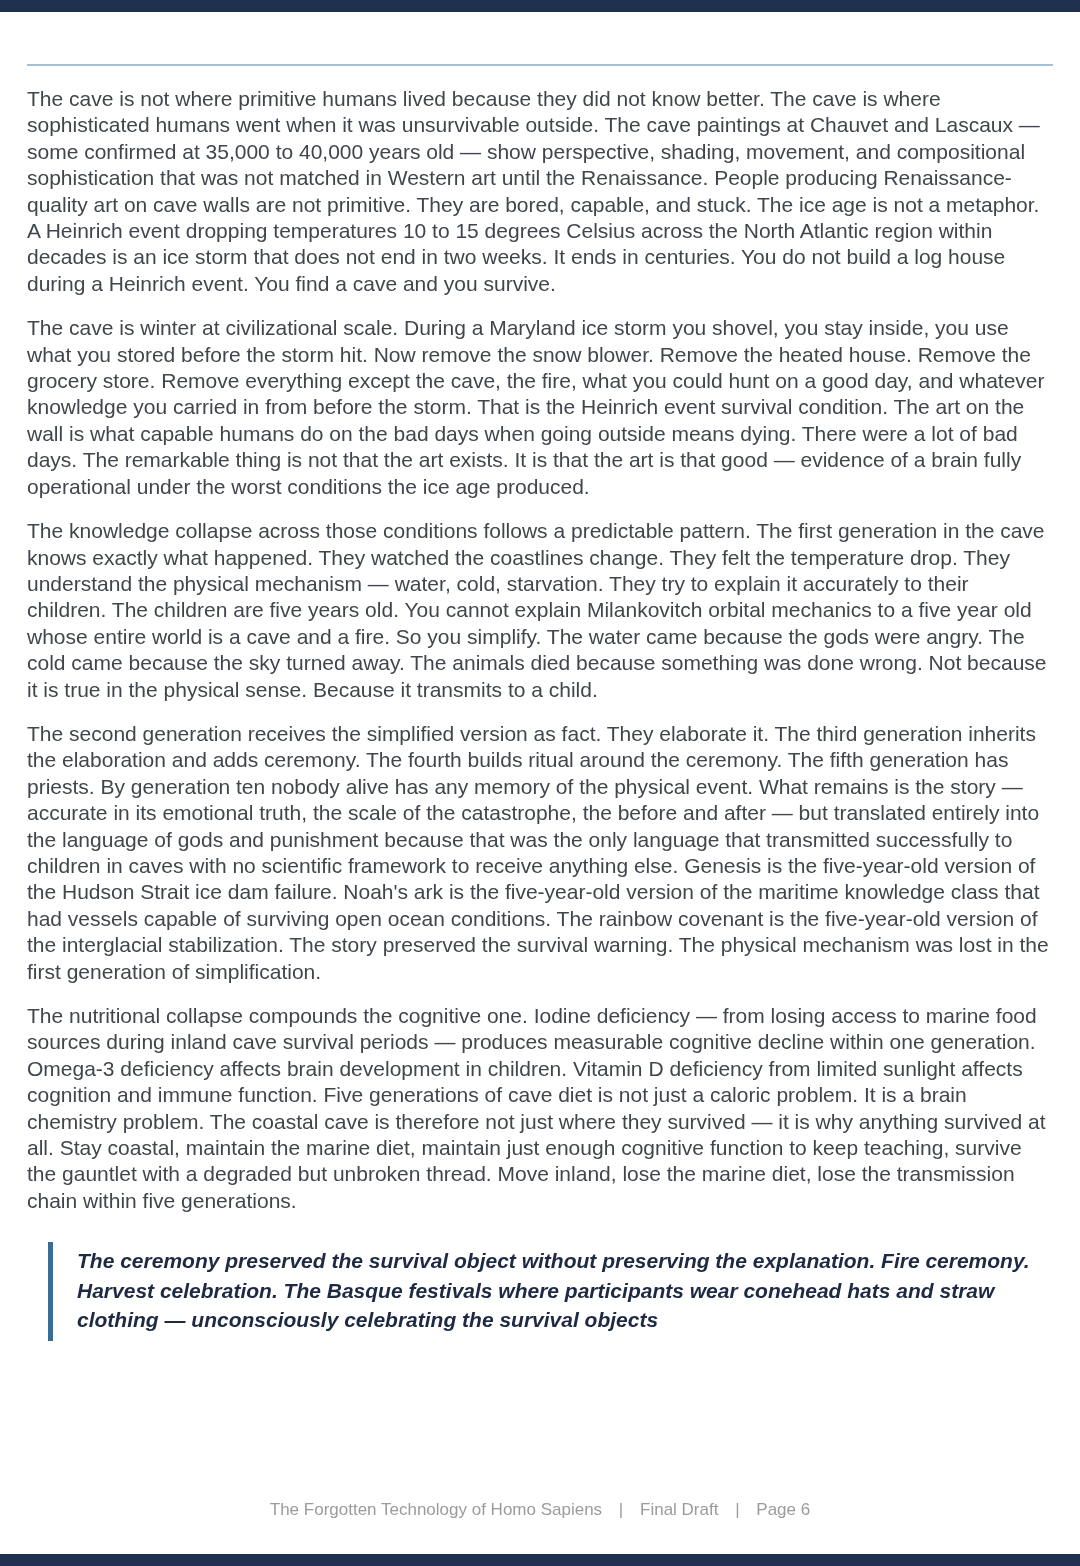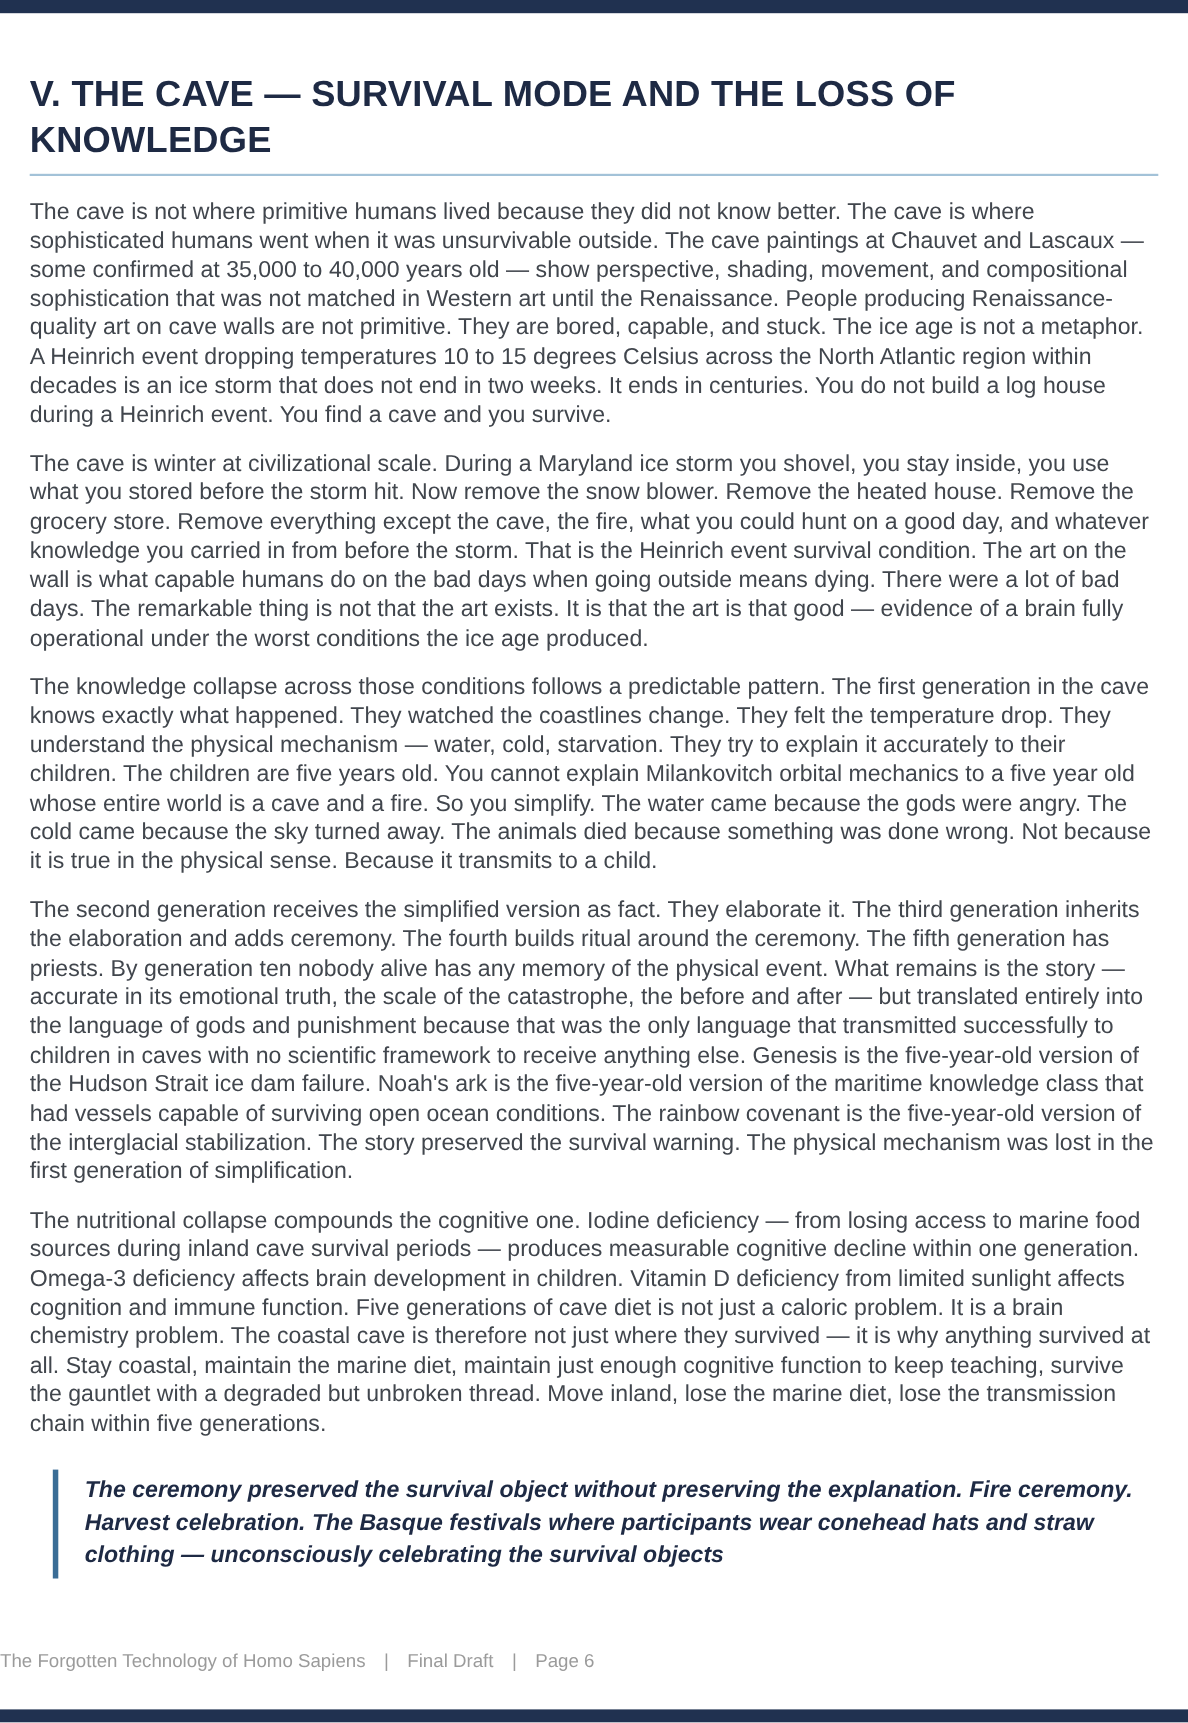--- a/index.html
+++ b/index.html
@@ -56,36 +56,35 @@
     font-weight: bold;
     font-style: italic;
     color: var(--heading-navy, #1e2a44);
   }
 
   .page-footer {
     position: absolute;
     left: 0;
     right: 0;
     bottom: 46px;
-    text-align: left;
+    text-align: center;
     font-size: 17px;
     color: var(--footer-gray, #9b9b9b);
   }
   .page-footer .sep {
     margin: 0 12px;
   }
 </style>
 </head>
 <body>
 
 <div class="edge-bar top"></div>
 
 <div class="page-inner">
 
-  <h1 class="doc-heading">V. THE CAVE — SURVIVAL MODE AND THE LOSS OF KNOWLEDGE</h1>
 
   <hr class="heading-rule">
 
   <p class="body-para">The cave is not where primitive humans lived because they did not know better. The cave is where sophisticated humans went when it was unsurvivable outside. The cave paintings at Chauvet and Lascaux — some confirmed at 35,000 to 40,000 years old — show perspective, shading, movement, and compositional sophistication that was not matched in Western art until the Renaissance. People producing Renaissance-quality art on cave walls are not primitive. They are bored, capable, and stuck. The ice age is not a metaphor. A Heinrich event dropping temperatures 10 to 15 degrees Celsius across the North Atlantic region within decades is an ice storm that does not end in two weeks. It ends in centuries. You do not build a log house during a Heinrich event. You find a cave and you survive.</p>
   <p class="body-para">The cave is winter at civilizational scale. During a Maryland ice storm you shovel, you stay inside, you use what you stored before the storm hit. Now remove the snow blower. Remove the heated house. Remove the grocery store. Remove everything except the cave, the fire, what you could hunt on a good day, and whatever knowledge you carried in from before the storm. That is the Heinrich event survival condition. The art on the wall is what capable humans do on the bad days when going outside means dying. There were a lot of bad days. The remarkable thing is not that the art exists. It is that the art is that good — evidence of a brain fully operational under the worst conditions the ice age produced.</p>
   <p class="body-para">The knowledge collapse across those conditions follows a predictable pattern. The first generation in the cave knows exactly what happened. They watched the coastlines change. They felt the temperature drop. They understand the physical mechanism — water, cold, starvation. They try to explain it accurately to their children. The children are five years old. You cannot explain Milankovitch orbital mechanics to a five year old whose entire world is a cave and a fire. So you simplify. The water came because the gods were angry. The cold came because the sky turned away. The animals died because something was done wrong. Not because it is true in the physical sense. Because it transmits to a child.</p>
   <p class="body-para">The second generation receives the simplified version as fact. They elaborate it. The third generation inherits the elaboration and adds ceremony. The fourth builds ritual around the ceremony. The fifth generation has priests. By generation ten nobody alive has any memory of the physical event. What remains is the story — accurate in its emotional truth, the scale of the catastrophe, the before and after — but translated entirely into the language of gods and punishment because that was the only language that transmitted successfully to children in caves with no scientific framework to receive anything else. Genesis is the five-year-old version of the Hudson Strait ice dam failure. Noah's ark is the five-year-old version of the maritime knowledge class that had vessels capable of surviving open ocean conditions. The rainbow covenant is the five-year-old version of the interglacial stabilization. The story preserved the survival warning. The physical mechanism was lost in the first generation of simplification.</p>
   <p class="body-para">The nutritional collapse compounds the cognitive one. Iodine deficiency — from losing access to marine food sources during inland cave survival periods — produces measurable cognitive decline within one generation. Omega-3 deficiency affects brain development in children. Vitamin D deficiency from limited sunlight affects cognition and immune function. Five generations of cave diet is not just a caloric problem. It is a brain chemistry problem. The coastal cave is therefore not just where they survived — it is why anything survived at all. Stay coastal, maintain the marine diet, maintain just enough cognitive function to keep teaching, survive the gauntlet with a degraded but unbroken thread. Move inland, lose the marine diet, lose the transmission chain within five generations.</p>
 
   <blockquote class="pull-quote">The ceremony preserved the survival object without preserving the explanation. Fire ceremony. Harvest celebration. The Basque festivals where participants wear conehead hats and straw clothing — unconsciously celebrating the survival objects</blockquote>

